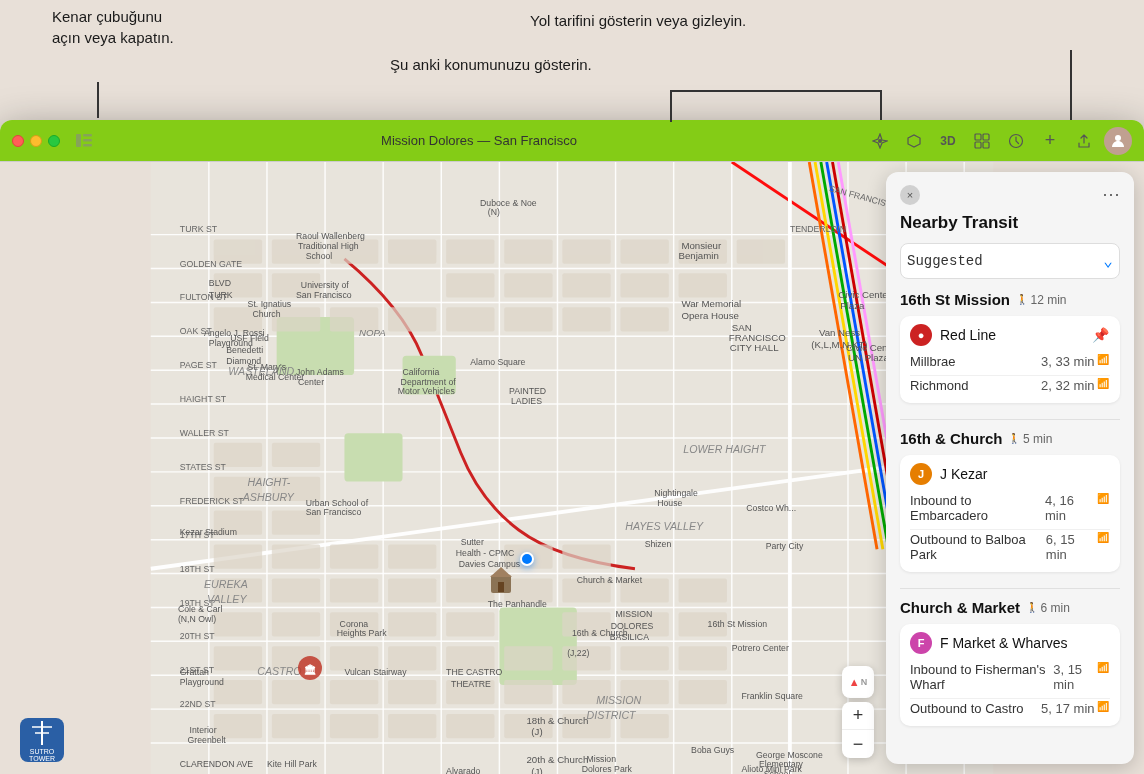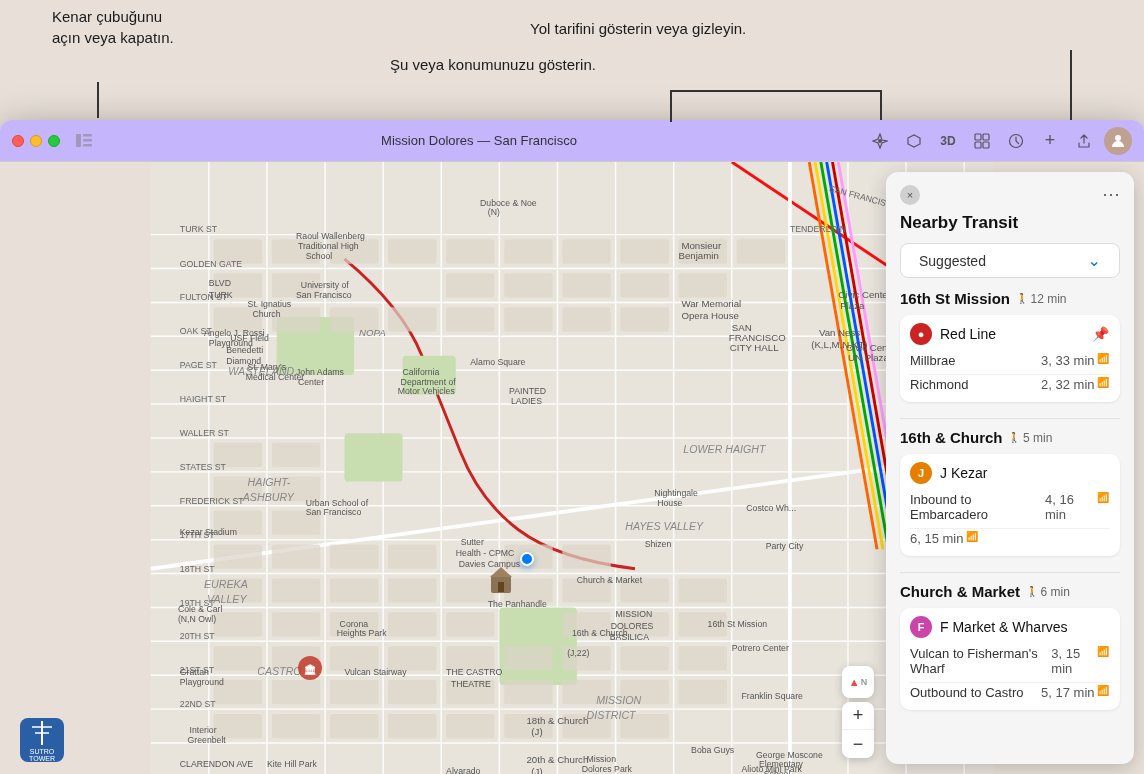--- a/index.html
+++ b/index.html
@@ -30,21 +30,21 @@
       right: 0;
       bottom: 0;
       border-radius: 12px 12px 0 0;
       overflow: hidden;
       box-shadow: 0 10px 40px rgba(0,0,0,0.4);
     }
 
     
     .titlebar {
       height: 42px;
-      background: #c4b5fd;
+      background: #84cc16;
       display: flex;
       align-items: center;
       padding: 0 12px;
       gap: 8px;
       border-bottom: 1px solid #ccc;
       position: relative;
       z-index: 10;
     }
     .traffic-lights {
       display: flex;
@@ -160,27 +160,28 @@
       font-size: 17px;
       font-weight: 700;
       color: #111;
     }
 
     .panel-dropdown {
       margin: 0 14px 12px;
       background: white;
       border: 1px solid #ddd;
       border-radius: 8px;
-      padding: 7px 18px;
+      padding: 7px 6px;
       font-size: 14px;
       color: #333;
       display: flex;
       justify-content: space-between;
       align-items: center;
       cursor: pointer;
+      font-family: Liberation Mono, monospace;
     }
     .panel-dropdown-arrow {
       color: #007AFF;
       font-size: 16px;
     }
 
     .panel-content {
       flex: 1;
       overflow-y: auto;
       padding: 0 14px;
@@ -357,23 +358,23 @@
     }
   </style>
 </head>
 <body>
 
 <div class="annotation" style="left:52px; top:6px;">
   <span style="white-space:pre-line;">Kenar çubuğunu
 açın veya kapatın.</span>
 </div>
 <div class="annotation" style="left:390px; top:54px;">
-  <span>Şu veya konumunuzu gösterin.</span>
+  <span>Şu anki konumunuzu gösterin.</span>
 </div>
-<div class="annotation" style="left:530px; top:18px;">
+<div class="annotation" style="left:530px; top:10px;">
   <span>Yol tarifini gösterin veya gizleyin.</span>
 </div>
 
 <div style="position:absolute;left:97px;top:82px;width:1.5px;height:36px;background:#333;z-index:100;pointer-events:none;"></div>
 
 <div style="position:absolute;left:880px;top:90px;width:1.5px;height:30px;background:#333;z-index:100;pointer-events:none;"></div>
 
 <div style="position:absolute;left:1070px;top:50px;width:1.5px;height:70px;background:#333;z-index:100;pointer-events:none;"></div>
 
 <div style="position:absolute;left:670px;top:90px;width:210px;height:1.5px;background:#333;z-index:100;pointer-events:none;"></div>
@@ -822,20 +823,21 @@
             <div class="route-line-header">
               <div class="route-badge" style="background:#e67e00;">J</div>
               <span class="route-line-name">J Kezar</span>
             </div>
             <div class="route-destinations">
               <div class="route-dest-row">
                 <span>Inbound to Embarcadero</span>
                 <span class="route-time">4, 16 min <span class="signal-icon">📶</span></span>
               </div>
               <div class="route-dest-row">
+                <span>Outbound to Balboa Park</span>
                 <span class="route-time">6, 15 min <span class="signal-icon">📶</span></span>
               </div>
             </div>
           </div>
         </div>
 
         <div class="divider"></div>
 
         <div class="station-section">
           <div class="station-header">
@@ -845,21 +847,21 @@
               6 min
             </span>
           </div>
           <div class="route-item">
             <div class="route-line-header">
               <div class="route-badge" style="background:#cc44aa;">F</div>
               <span class="route-line-name">F Market &amp; Wharves</span>
             </div>
             <div class="route-destinations">
               <div class="route-dest-row">
-                <span>Vulcan to Fisherman's Wharf</span>
+                <span>Inbound to Fisherman's Wharf</span>
                 <span class="route-time">3, 15 min <span class="signal-icon">📶</span></span>
               </div>
               <div class="route-dest-row">
                 <span>Outbound to Castro</span>
                 <span class="route-time">5, 17 min <span class="signal-icon">📶</span></span>
               </div>
             </div>
           </div>
         </div>
 

